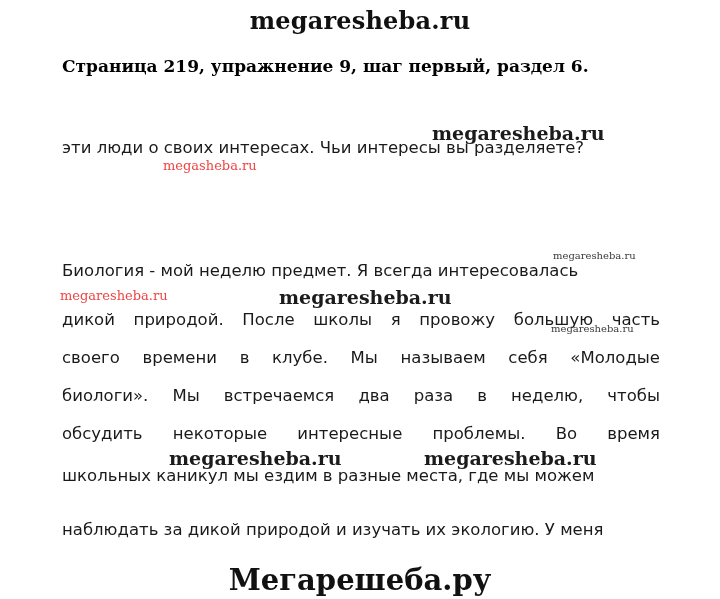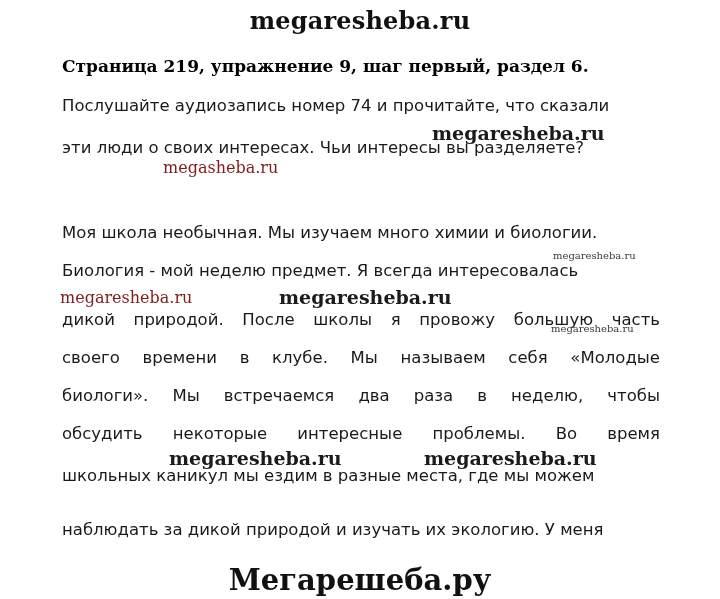--- a/index.html
+++ b/index.html
@@ -80,45 +80,43 @@
     position: absolute;
     font-family: "DejaVu Serif", serif;
     font-weight: bold;
     color: #1b1b1b;
     white-space: nowrap;
   }
   .wm.big {
     font-size: 19px;
   }
   .wm.small {
-    font-size: 16px;
+    font-size: 13px;
     font-weight: normal;
-    color: #7f1d1d;
+    color: #ef4444;
   }
   .wm.tiny {
     font-size: 10px;
     font-weight: normal;
     color: #3a3a3a;
   }
 </style>
 </head>
 <body>
 
 <div class="page">
 
   <div class="site-header">megaresheba.ru</div>
 
   <div class="doc-title">Страница 219, упражнение 9, шаг первый, раздел 6.</div>
 
-  <div class="line" style="top:96px;">Послушайте аудиозапись номер 74 и прочитайте, что сказали</div>
 
   <div class="line" style="top:138px;">эти люди о своих интересах. Чьи интересы вы разделяете?</div>
 
 
-  <div class="line" style="top:223px;">Моя школа необычная. Мы изучаем много химии и биологии.</div>
 
   <div class="line" style="top:261px;">Биология - мой неделю предмет. Я всегда интересовалась</div>
 
   <div class="line justify" style="top:310px;">дикой природой. После школы я провожу большую часть</div>
 
   <div class="line justify" style="top:348px;">своего времени в клубе. Мы называем себя «Молодые</div>
 
   <div class="line justify" style="top:386px;">биологи». Мы встречаемся два раза в неделю, чтобы</div>
 
   <div class="line justify" style="top:424px;">обсудить некоторые интересные проблемы. Во время</div>

